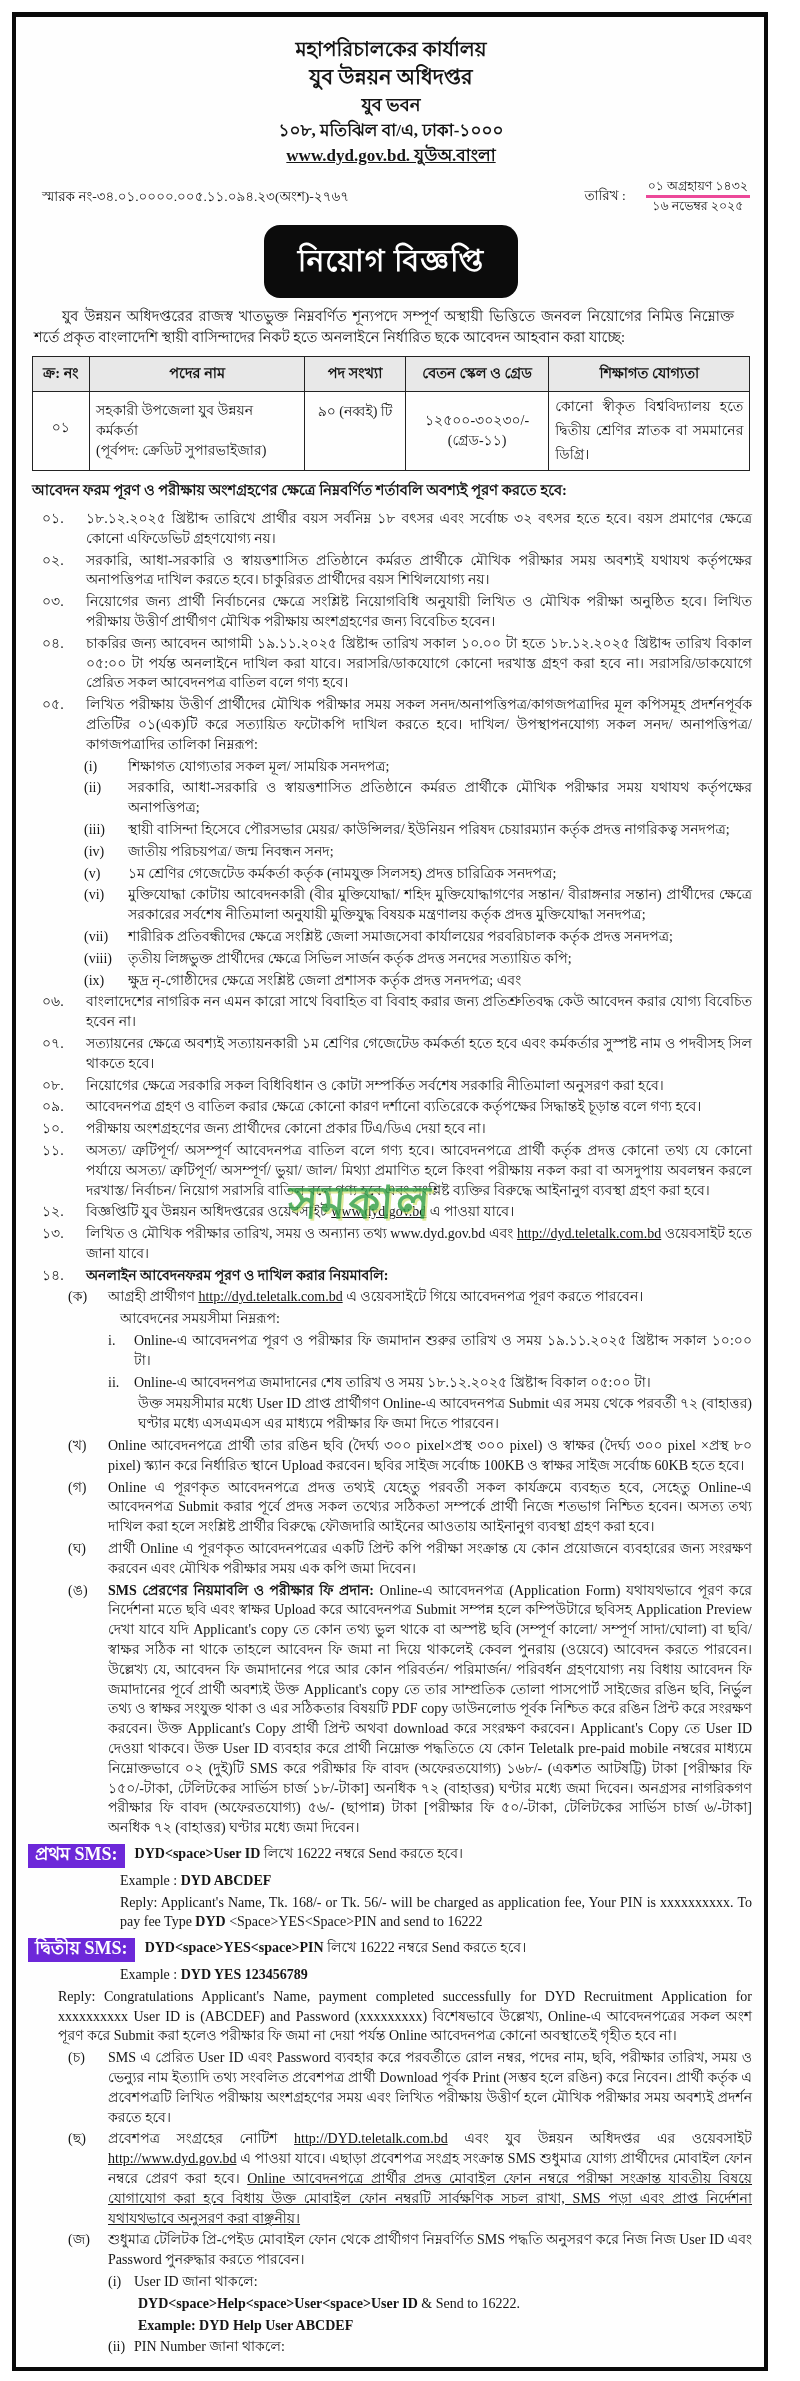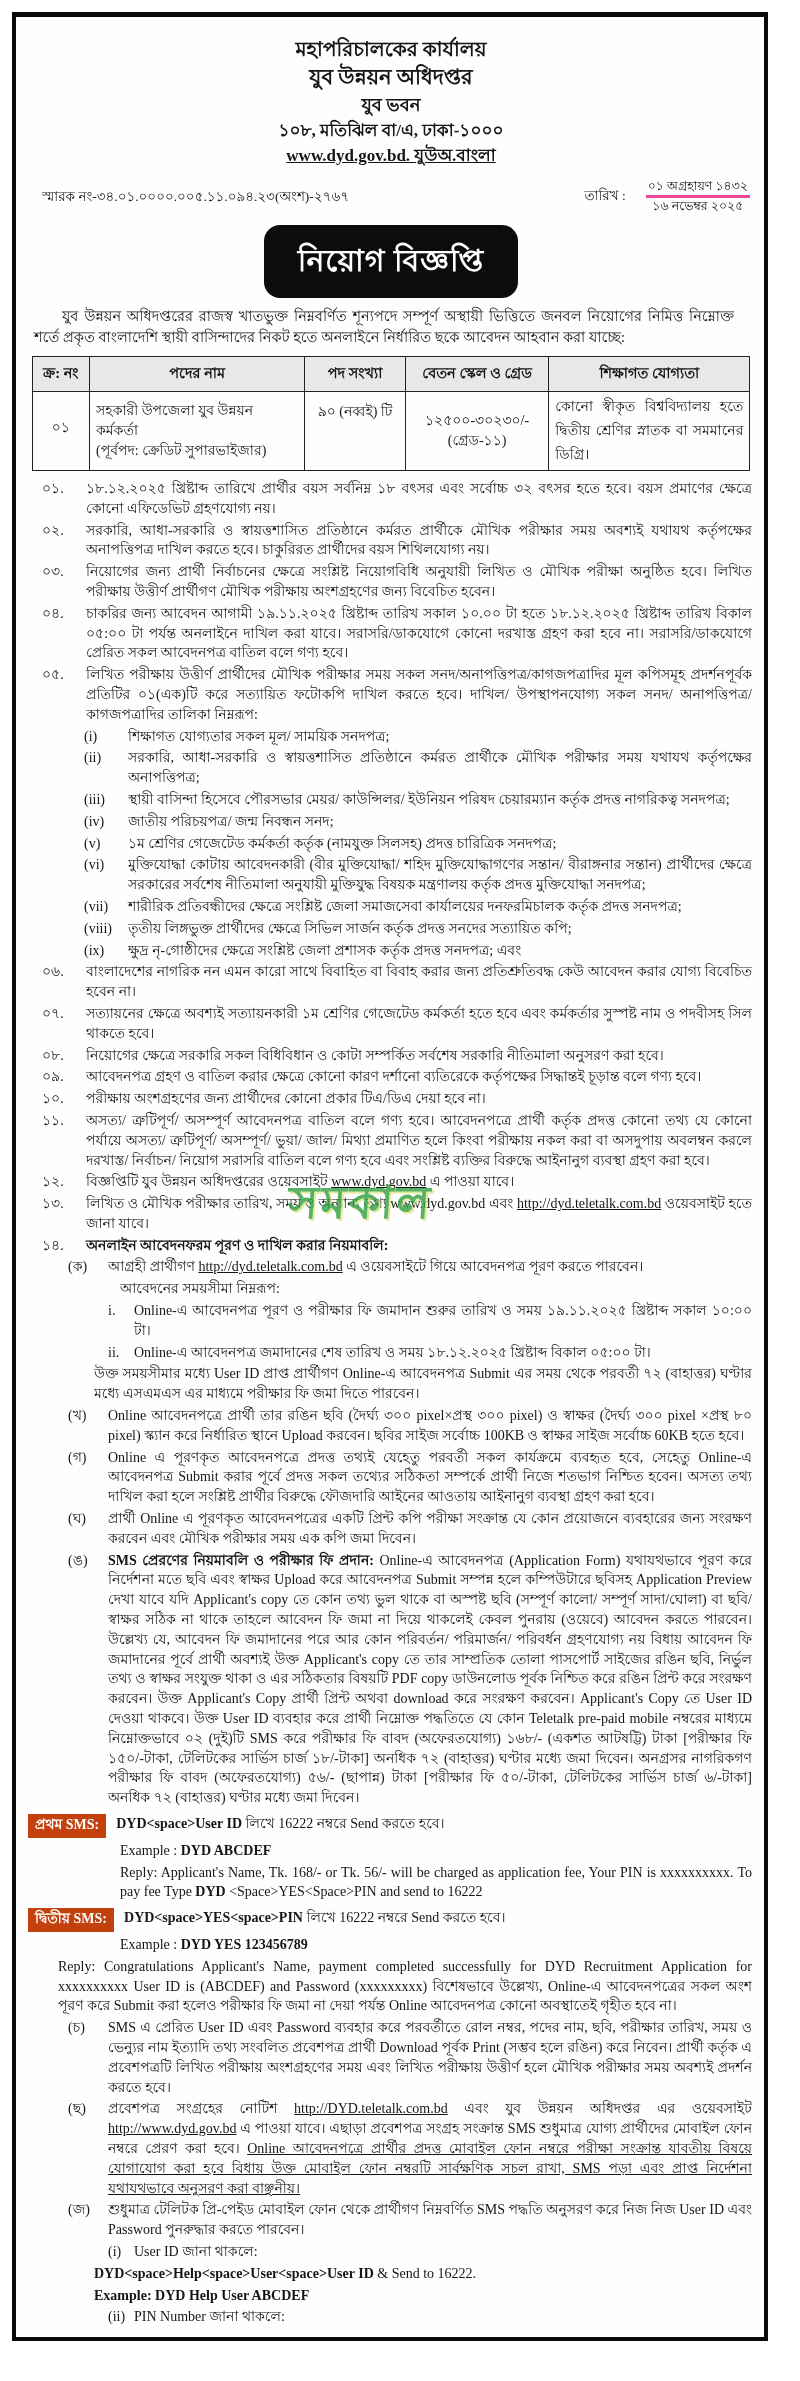--- a/index.html
+++ b/index.html
@@ -38,24 +38,24 @@
   .condhead{font-weight:bold;font-size:14.6px;margin:6px 2px 6px 4px;}
   .row{display:flex;margin:2px 0;font-size:14px;line-height:19.8px;}
   .row .no{flex:0 0 44px;padding-left:14px;}
   .row.sub .no{flex:0 0 40px;margin-left:26px;}
   .row.sub5 .no{flex:0 0 44px;margin-left:42px;}
   .row.subsub .no{flex:0 0 26px;margin-left:66px;}
   .row .txt{flex:1;text-align:justify;padding-right:2px;}
   .row.plain{display:block;}
   .row.plain .txt{display:block;}
   .pl2 .txt{margin-left:92px;}
-  .pl3 .txt{margin-left:66px;}
+  .pl3 .txt{margin-left:110px;}
   .row.smsrow{margin:6px 0 3px 0;}
-  .smslbl{background:#c2410c;color:#fff;font-weight:bold;padding:1px 7px 3px 7px;margin-right:10px;
-          white-space:nowrap;align-self:flex-start;font-size:14px;}
+  .smslbl{background:#6d28d9;color:#fff;font-weight:bold;padding:1px 7px 3px 7px;margin-right:10px;
+          white-space:nowrap;align-self:flex-start;font-size:18px;}
   .row.reply .txt{margin-left:30px;}
   .b{font-weight:bold;}
   .u{text-decoration:underline;}
   
   .wmark{position:absolute;top:1168px;left:288px;font-family:"Liberation Sans","DejaVu Sans",sans-serif;
          font-size:45px;font-weight:bold;color:#35a047;opacity:.82;letter-spacing:3px;
          text-shadow:2px 2px 0 rgba(214,228,120,.9);transform:skewX(-4deg);pointer-events:none;}
 </style>
 </head>
 <body>
@@ -105,20 +105,21 @@
       <td class="c" style="vertical-align:top;padding-top:8px;">৯০ (নব্বই) টি</td>
       <td class="c">
         <span class="cell2">১২৫০০-৩০২৩০/-</span>
         <span class="cell2">(গ্রেড-১১)</span>
       </td>
       <td class="j">কোনো স্বীকৃত বিশ্ববিদ্যালয় হতে দ্বিতীয় শ্রেণির স্নাতক বা সমমানের ডিগ্রি।</td>
     </tr>
   </tbody>
     </table>
 
+  <div class="condhead">আবেদন ফরম পূরণ ও পরীক্ষায় অংশগ্রহণের ক্ষেত্রে নিম্নবর্ণিত শর্তাবলি অবশ্যই পূরণ করতে হবে:</div>
 
   <div id="conditions">
       <div class="row item">
         <span class="no">০১.</span>
         <div class="txt"><span>১৮.১২.২০২৫ খ্রিষ্টাব্দ তারিখে প্রার্থীর বয়স সর্বনিম্ন ১৮ বৎসর এবং সর্বোচ্চ ৩২ বৎসর হতে হবে। বয়স প্রমাণের ক্ষেত্রে কোনো এফিডেভিট গ্রহণযোগ্য নয়।</span></div>
       </div>
       <div class="row item">
         <span class="no">০২.</span>
         <div class="txt"><span>সরকারি, আধা-সরকারি ও স্বায়ত্তশাসিত প্রতিষ্ঠানে কর্মরত প্রার্থীকে মৌখিক পরীক্ষার সময় অবশ্যই যথাযথ কর্তৃপক্ষের অনাপত্তিপত্র দাখিল করতে হবে। চাকুরিরত প্রার্থীদের বয়স শিথিলযোগ্য নয়।</span></div>
       </div>
@@ -153,21 +154,21 @@
       <div class="row sub5">
         <span class="no">(v)</span>
         <div class="txt"><span>১ম শ্রেণির গেজেটেড কর্মকর্তা কর্তৃক (নামযুক্ত সিলসহ) প্রদত্ত চারিত্রিক সনদপত্র;</span></div>
       </div>
       <div class="row sub5">
         <span class="no">(vi)</span>
         <div class="txt"><span>মুক্তিযোদ্ধা কোটায় আবেদনকারী (বীর মুক্তিযোদ্ধা/ শহিদ মুক্তিযোদ্ধাগণের সন্তান/ বীরাঙ্গনার সন্তান) প্রার্থীদের ক্ষেত্রে সরকারের সর্বশেষ নীতিমালা অনুযায়ী মুক্তিযুদ্ধ বিষয়ক মন্ত্রণালয় কর্তৃক প্রদত্ত মুক্তিযোদ্ধা সনদপত্র;</span></div>
       </div>
       <div class="row sub5">
         <span class="no">(vii)</span>
-        <div class="txt"><span>শারীরিক প্রতিবন্ধীদের ক্ষেত্রে সংশ্লিষ্ট জেলা সমাজসেবা কার্যালয়ের দনফরমিচালক কর্তৃক প্রদত্ত সনদপত্র;</span></div>
+        <div class="txt"><span>শারীরিক প্রতিবন্ধীদের ক্ষেত্রে সংশ্লিষ্ট জেলা সমাজসেবা কার্যালয়ের পরবরিচালক কর্তৃক প্রদত্ত সনদপত্র;</span></div>
       </div>
       <div class="row sub5">
         <span class="no">(viii)</span>
         <div class="txt"><span>তৃতীয় লিঙ্গভুক্ত প্রার্থীদের ক্ষেত্রে সিভিল সার্জন কর্তৃক প্রদত্ত সনদের সত্যায়িত কপি;</span></div>
       </div>
       <div class="row sub5">
         <span class="no">(ix)</span>
         <div class="txt"><span>ক্ষুদ্র নৃ-গোষ্ঠীদের ক্ষেত্রে সংশ্লিষ্ট জেলা প্রশাসক কর্তৃক প্রদত্ত সনদপত্র; এবং</span></div>
       </div>
       <div class="row item">

